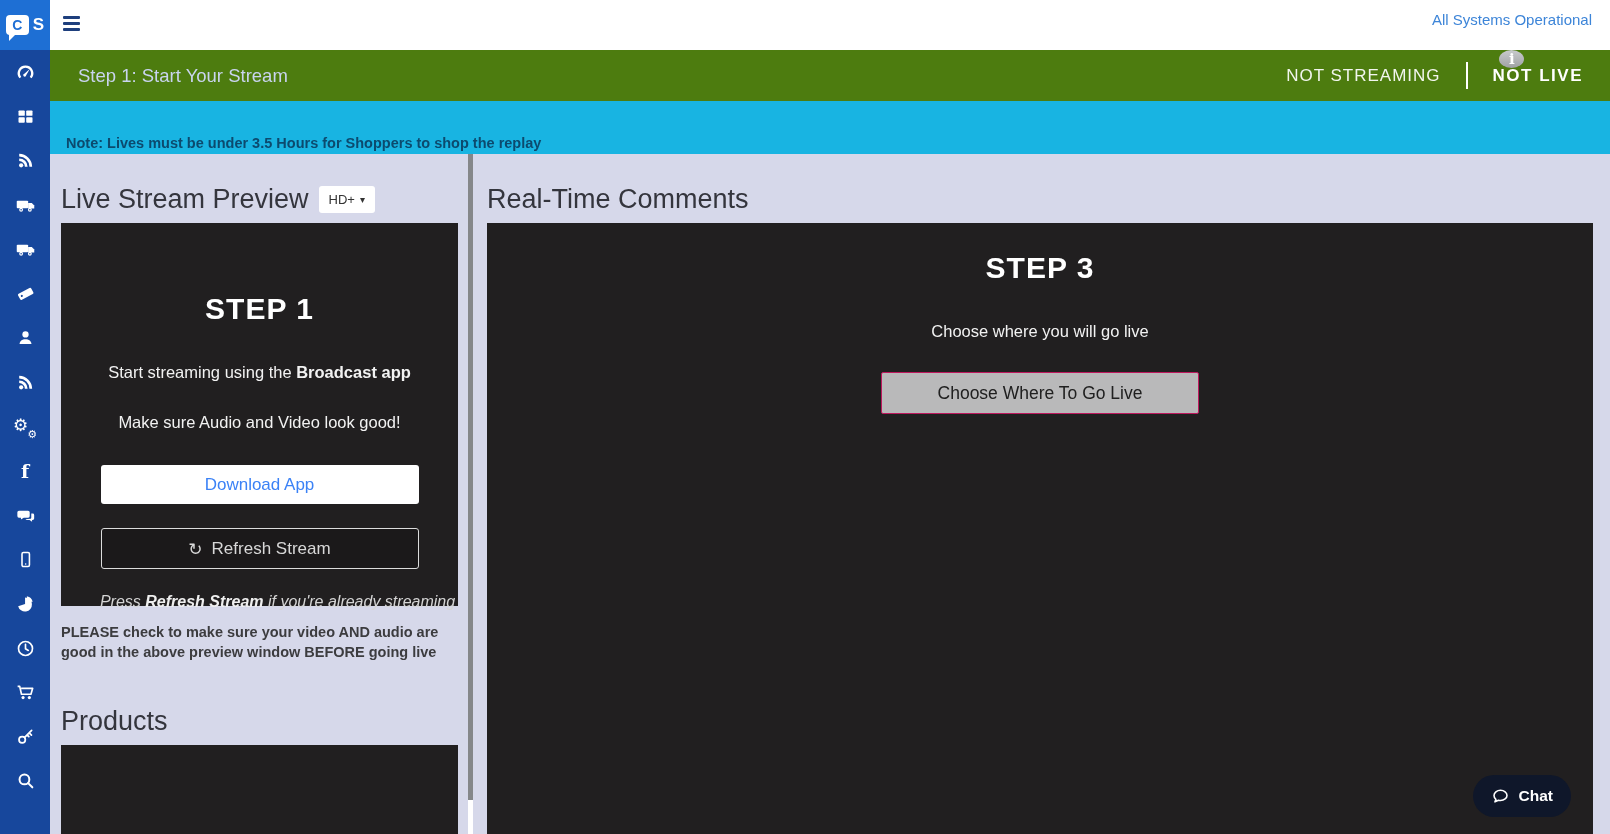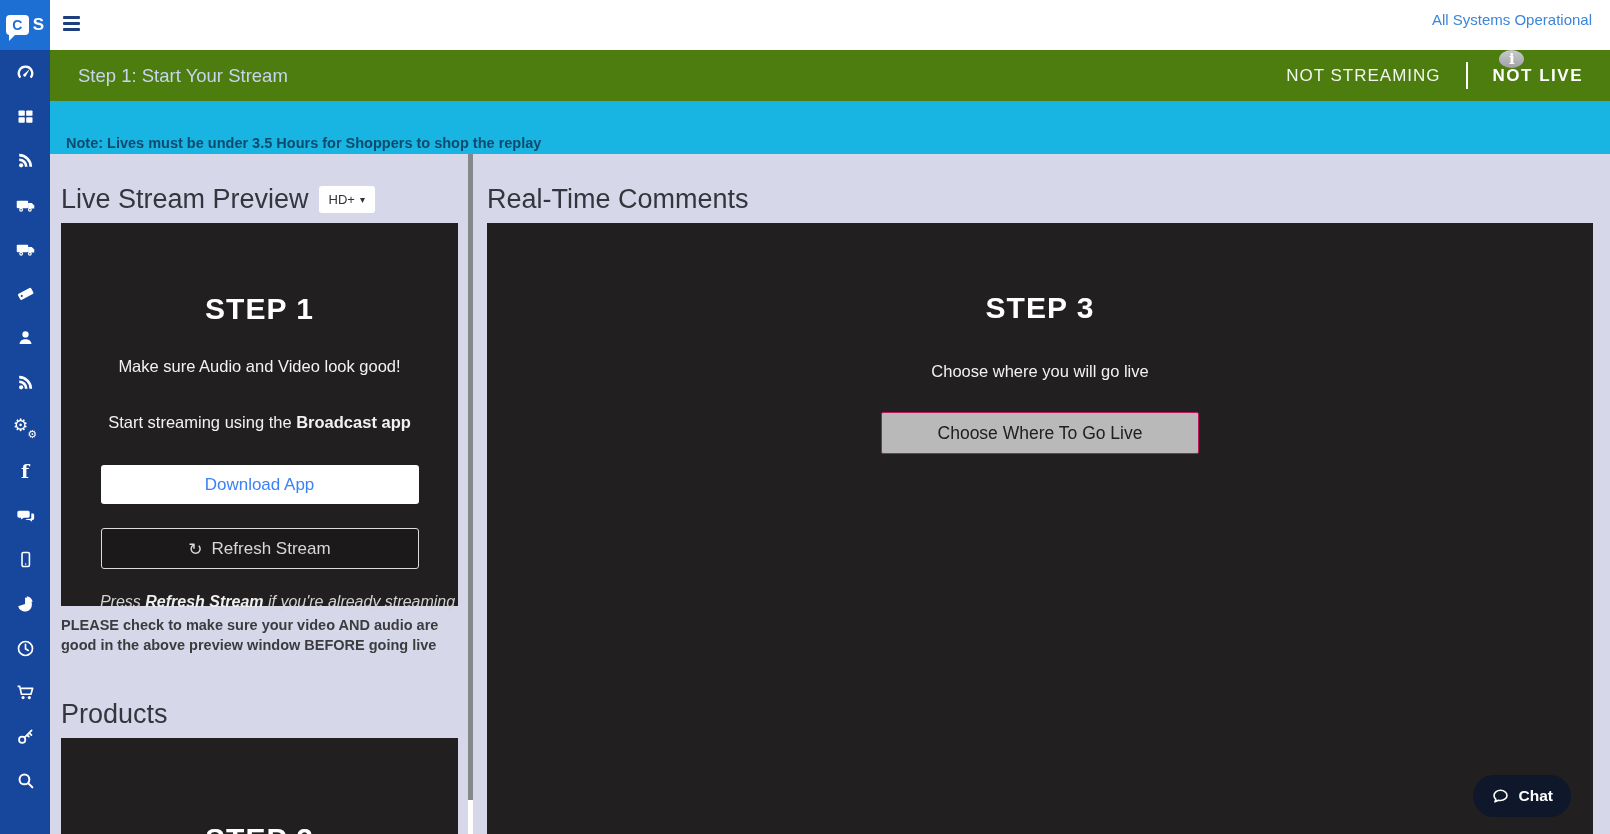--- a/index.html
+++ b/index.html
@@ -67,31 +67,31 @@
   .pv-l1 { margin-top:37px; }
   .pv-l2 { margin-top:31px; }
   .btn-download { display:block; width:318px; height:39px; margin:33px auto 0; background:#fff; color:#3b82f6;
                   border:none; border-radius:3px; font-size:17px; font-family:"Liberation Sans",sans-serif; cursor:pointer; }
   .btn-refresh { display:flex; align-items:center; justify-content:center; gap:9px; width:318px; height:41px;
                  margin:24px auto 0; background:#1b191a; color:#d8d8d8; border:1px solid #dcdcdc; border-radius:3px;
                  font-size:17px; font-family:"Liberation Sans",sans-serif; cursor:pointer; }
   .refresh-glyph { font-family:"DejaVu Sans",sans-serif; font-size:17px; }
   .pv-hint { margin-top:24px; font-style:italic; font-size:16px; color:#d5d5d5;margin-left:36px; }
   .pv-hint b { color:#efefef; }
-  .warning { margin-top:9px; width:394px; font-size:14.5px; font-weight:bold; color:#3c3c3f; line-height:1.4; }
+  .warning { margin-top:16px; width:394px; font-size:14.5px; font-weight:bold; color:#3c3c3f; line-height:1.4; }
   .products-title { margin-top:44px; }
   .products-box { width:397px; height:260px; margin-top:9px; }
   .products-box .step-heading { padding-top:84px; }
 
   .vscroll { position:absolute; left:418px; top:0; width:5px; height:680px; background:#ffffff; }
   .vscroll .thumb { width:5px; height:646px; background:#85878a; }
 
   .right-col { position:absolute; left:437px; top:31px; width:1106px; }
   .comments-box { width:1106px; height:660px; margin-top:9px; }
-  .comments-box .step-heading { padding-top:68px; }
+  .comments-box .step-heading { padding-top:28px; }
   .cm-sub { margin-top:37px; }
   .btn-choose { display:block; width:318px; height:42px; margin:31px auto 0; background:#b9b9ba; color:#202020;
                 border:1px solid #be185d; border-radius:2px; font-size:17.5px; font-family:"Liberation Sans",sans-serif; cursor:pointer; }
 
   
   .chat-btn { position:absolute; right:39px; bottom:17px; height:42px; padding:0 18px; border:none;
               background:#0f172a; border-radius:21px; display:flex; align-items:center; gap:9px;
               color:#fff; font-weight:bold; font-size:15.5px; font-family:"Liberation Sans",sans-serif;
               cursor:pointer; z-index:40; }
 </style>
@@ -272,22 +272,22 @@
     <div class="head-row">
       <h2 class="panel-title">Live Stream Preview</h2>
       <button class="hd-btn">
         <span>HD+</span>
         <span class="hd-caret">▾</span>
       </button>
     </div>
 
     <div class="dark-box preview-box">
       <div class="step-heading">STEP 1</div>
+      <div class="step-line pv-l1"><span>Start streaming using the </span><b>Broadcast app</b></div>
       <div class="step-line pv-l2">Make sure Audio and Video look good!</div>
-      <div class="step-line pv-l1"><span>Start streaming using the </span><b>Broadcast app</b></div>
       <button class="btn-download">Download App</button>
       <button class="btn-refresh">
         <span class="refresh-glyph">↻</span>
         <span>Refresh Stream</span>
       </button>
       <div class="pv-hint"><span>Press </span><b>Refresh Stream</b><span> if you're already streaming</span></div>
     </div>
 
     <div class="warning">PLEASE check to make sure your video AND audio are good in the above preview window BEFORE going live</div>
 

